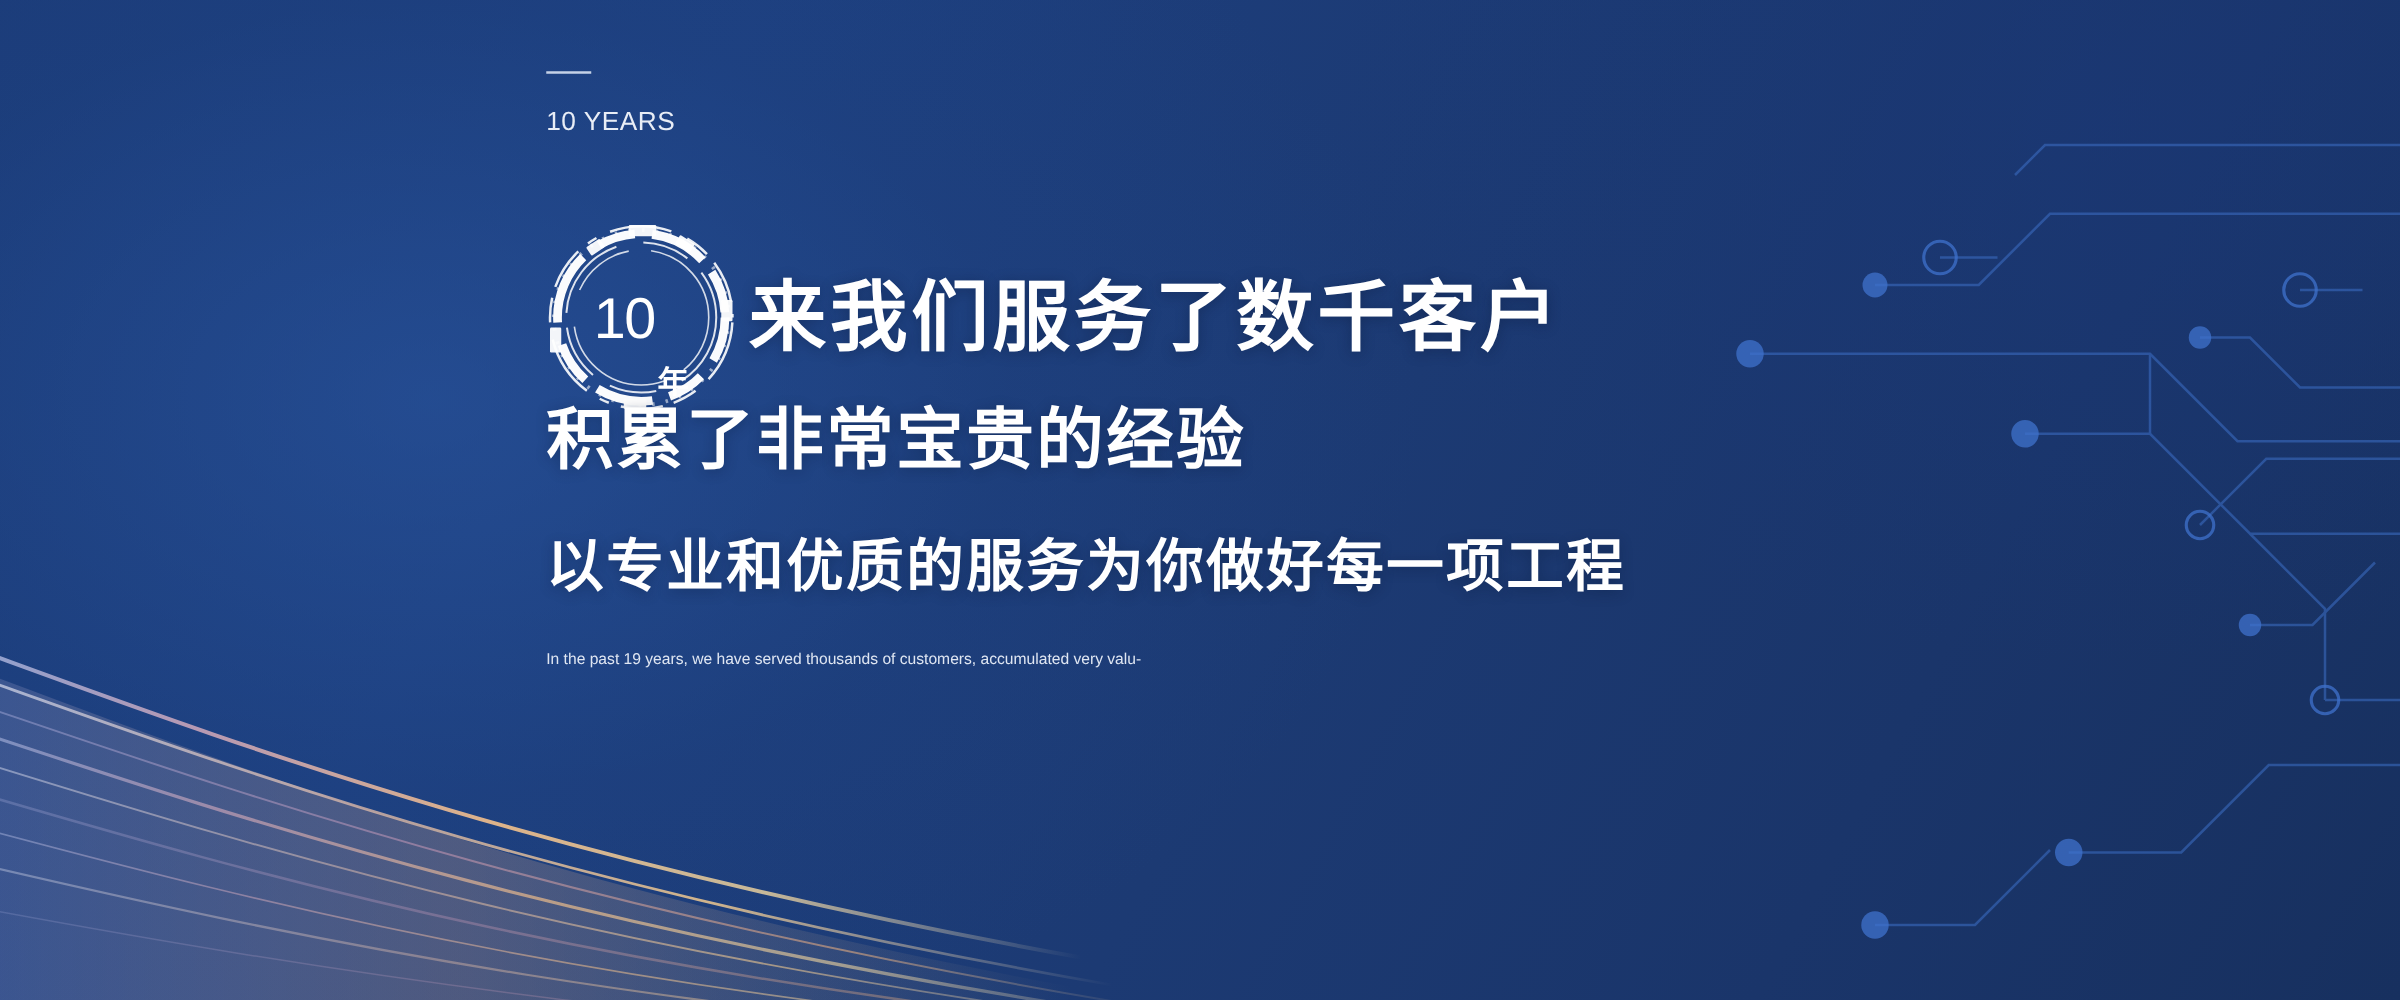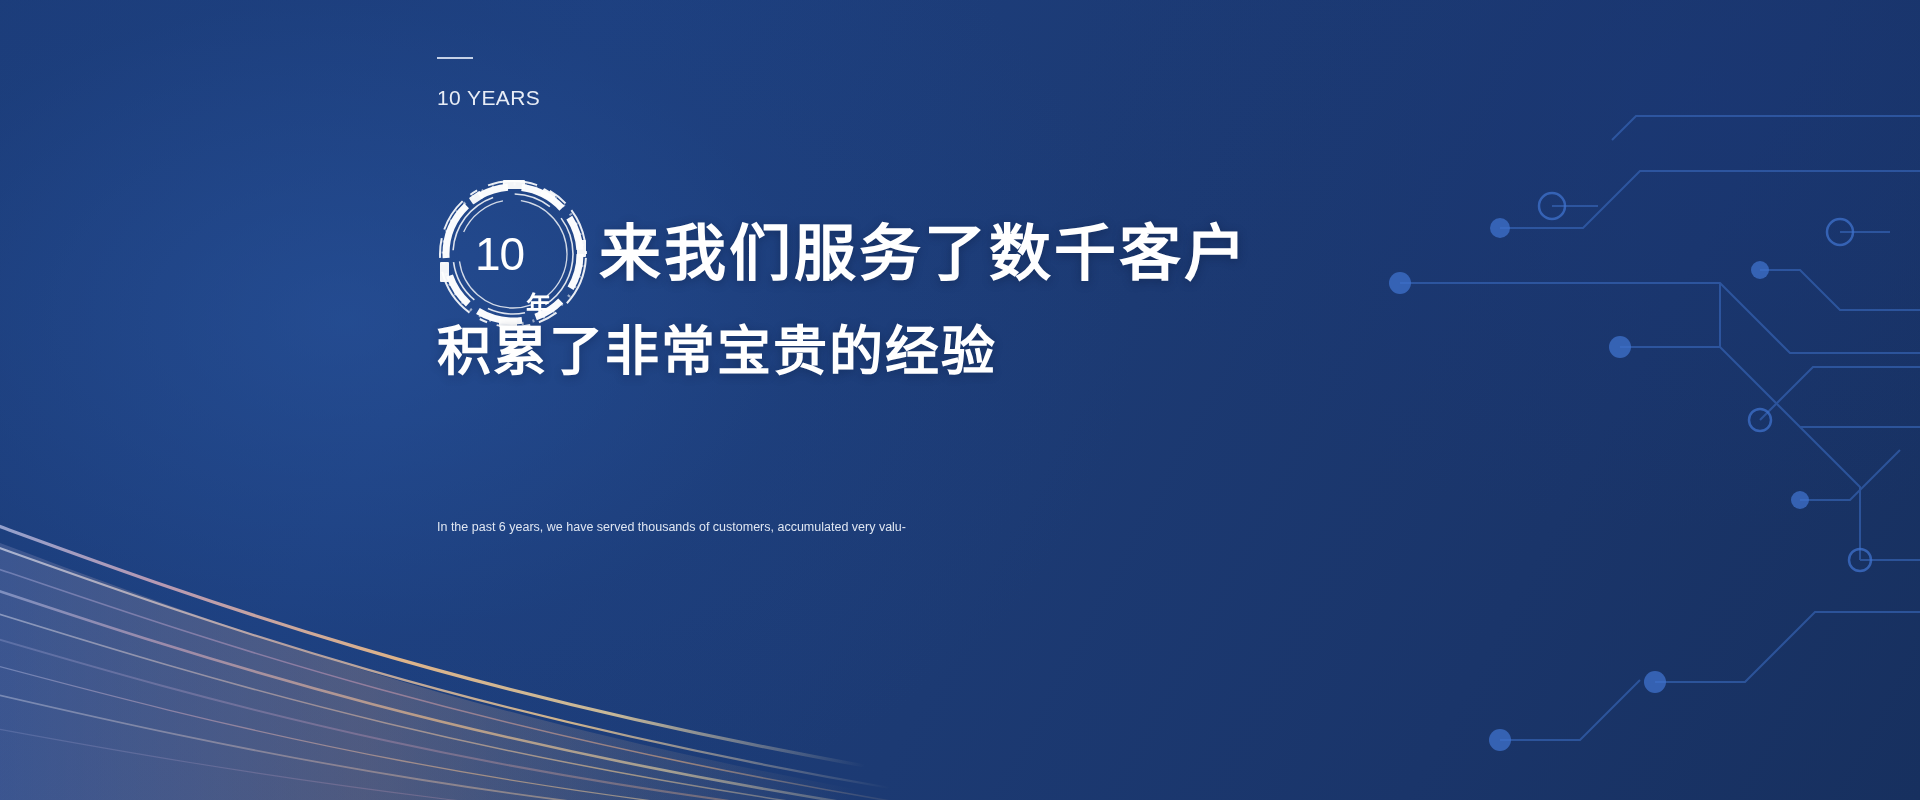--- a/index.html
+++ b/index.html
@@ -234,19 +234,20 @@
           <span class="badge-num">10</span>
           <span class="badge-unit">年</span>
         </div>
       </div>
 
       <div class="headline">来我们服务了数千客户</div>
     </div>
 
     <div class="subline subline-1">积累了非常宝贵的经验</div>
 
+    <div class="subline subline-2">以专业和优质的服务为你做好每一项工程</div>
 
     <div class="paragraph">
-      <span>In the past 6 years, we have served thousands of customers, accumulated very valu-</span>
+      <span>In the past 19 years, we have served thousands of customers, accumulated very valu-</span>
     </div>
 
   </div>
 </div>
 
 </body></html>

